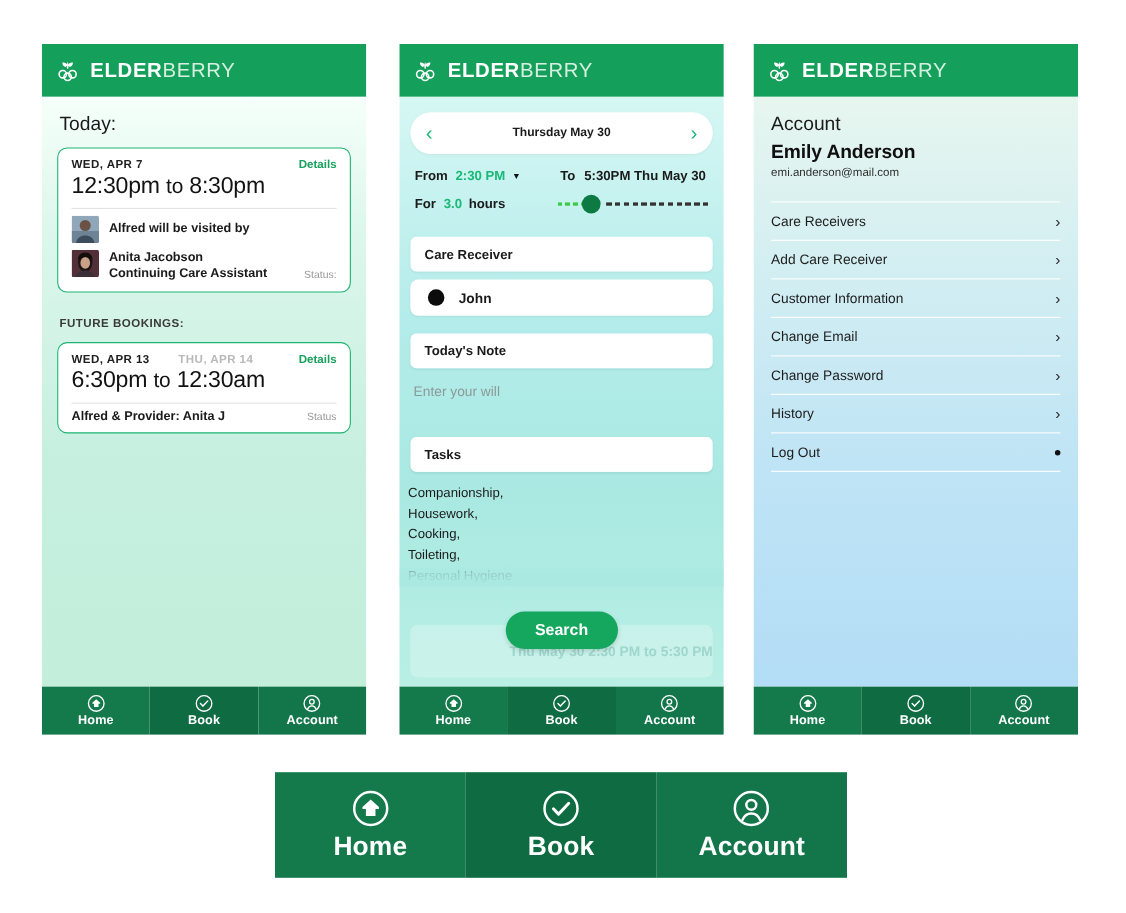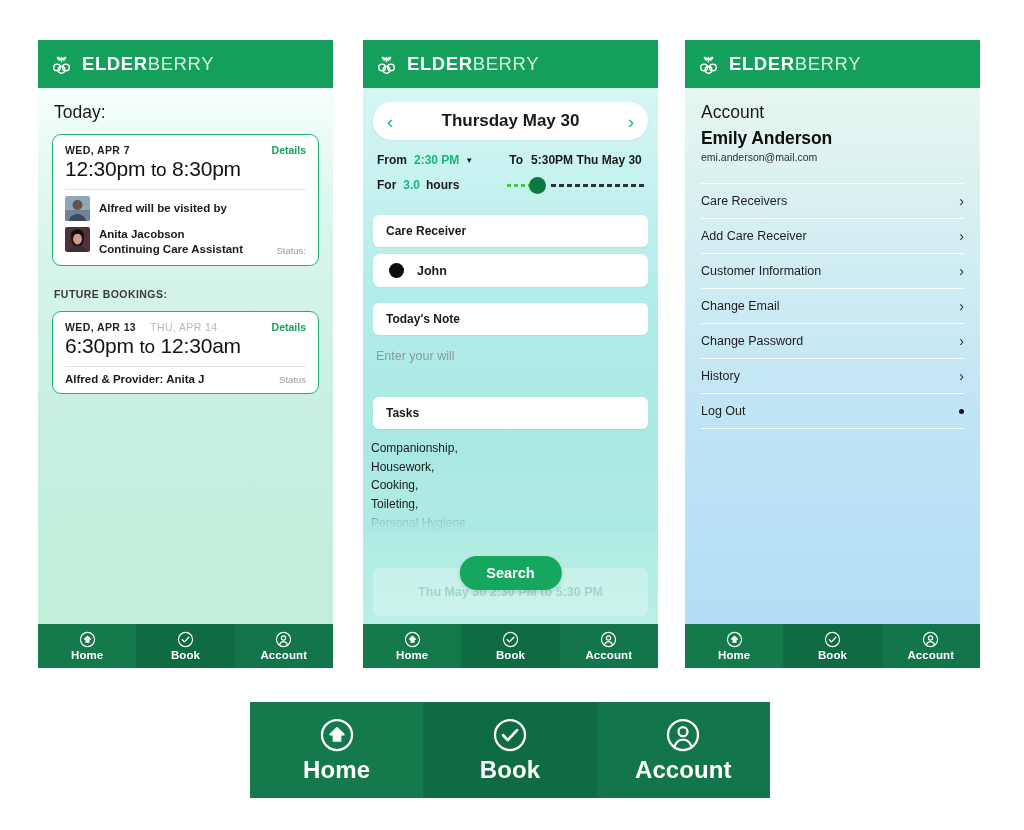--- a/index.html
+++ b/index.html
@@ -61,21 +61,21 @@
 
   .card {
     background:#ffffff; border-radius:9px;
     margin: 11px 14px 0 14px;
     border:1.6px solid #1fb373;
     overflow:hidden;
   }
   .card-top { padding:9px 12px 8px 12px; }
   .card-row1 { display:flex; align-items:baseline; }
   .dt-main { font-size:10.5px; font-weight:700; color:#1f1f1f; letter-spacing:.4px; }
-  .dt-sec  { font-size:10.5px; font-weight:400; color:#b9b9b9; letter-spacing:.4px; margin-left:14px; }
+  .dt-sec  { font-size:10.5px; font-weight:700; color:#b9b9b9; letter-spacing:.4px; margin-left:26px; }
   .details-link { margin-left:auto; font-size:10.5px; font-weight:700; color:#17a05e; }
   .time-line { font-size:21px; color:#121212; margin-top:1px; letter-spacing:-.2px; }
   .time-line .sep { font-size:19px; }
   .divider { height:1px; background:#e3e3e3; margin:0 12px; }
 
   .person-row { display:flex; align-items:center; gap:9px; padding:6px 12px 2px 12px; }
   .person-row.second { padding-top:4px; padding-bottom:9px; align-items:flex-start; }
   .avatar { width:25px; height:25px; border-radius:2px; flex:0 0 25px; overflow:hidden; }
   .avatar svg { display:block; }
   .person-txt { font-size:11.5px; font-weight:700; color:#1a1a1a; line-height:1.28; }
@@ -89,21 +89,21 @@
   .fb-bottom .t { font-size:11.5px; font-weight:700; color:#1a1a1a; }
 
   
   .pane { padding: 14px 10px 0 10px; }
   .datebar {
     background:#ffffff; border-radius:22px; height:38px;
     display:flex; align-items:center; padding:0 14px;
     box-shadow:0 1px 3px rgba(0,0,0,.05);
   }
   .datebar .chev { color:#19b877; font-size:19px; line-height:1; font-weight:400; }
-  .datebar .dlabel { flex:1 1 auto; text-align:center; font-size:17px; font-weight:700; color:#1a1a1a; }
+  .datebar .dlabel { flex:1 1 auto; text-align:center; font-size:11px; font-weight:700; color:#1a1a1a; }
 
   .timeblock { padding: 13px 14px 12px 14px; }
   .trow { display:flex; align-items:center; font-size:12px; }
   .trow + .trow { margin-top:10px;align-items:center; }
   .lbl-b { font-weight:700; color:#1a1a1a; }
   .val-g { color:#1ab877; font-weight:700; margin-left:7px; }
   .caret { color:#0f1010; font-size:8px; margin-left:6px; }
   .to-lbl { font-weight:700; color:#1a1a1a; margin-left:36px; }
   .to-val { font-weight:700; color:#1a1a1a; margin-left:8px; }
   .hours-lbl { font-weight:700; color:#1a1a1a; margin-left:6px; }
@@ -141,21 +141,21 @@
   .task-fade { position:relative; }
   .fade-cover {
     position:absolute; left:0; right:0; bottom:0; height:26px;
     background:linear-gradient(180deg, rgba(169,233,226,0) 0%, rgba(169,233,226,.85) 55%, rgba(169,233,226,1) 100%);
   }
 
   .searchbar-holder { position:absolute; left:10px; right:10px; bottom:8px; height:48px; }
   .searchbar-bg {
     position:absolute; inset:0; border-radius:7px;
     background:rgba(255,255,255,.26);
-    display:flex; align-items:center; justify-content:center;
+    display:flex; align-items:center; justify-content:flex-end;
   }
   .searchbar-bg .ghost { font-size:12.5px; font-weight:700; color:#9fd6cd; }
   .search-btn {
     position:absolute; left:50%; top:-12px; transform:translateX(-50%);
     background:#16a75f; color:#fff; font-size:14.5px; font-weight:700;
     border-radius:20px; padding:9px 27px; border:none;
     box-shadow:0 2px 5px rgba(0,0,0,.14);
   }
 
   

